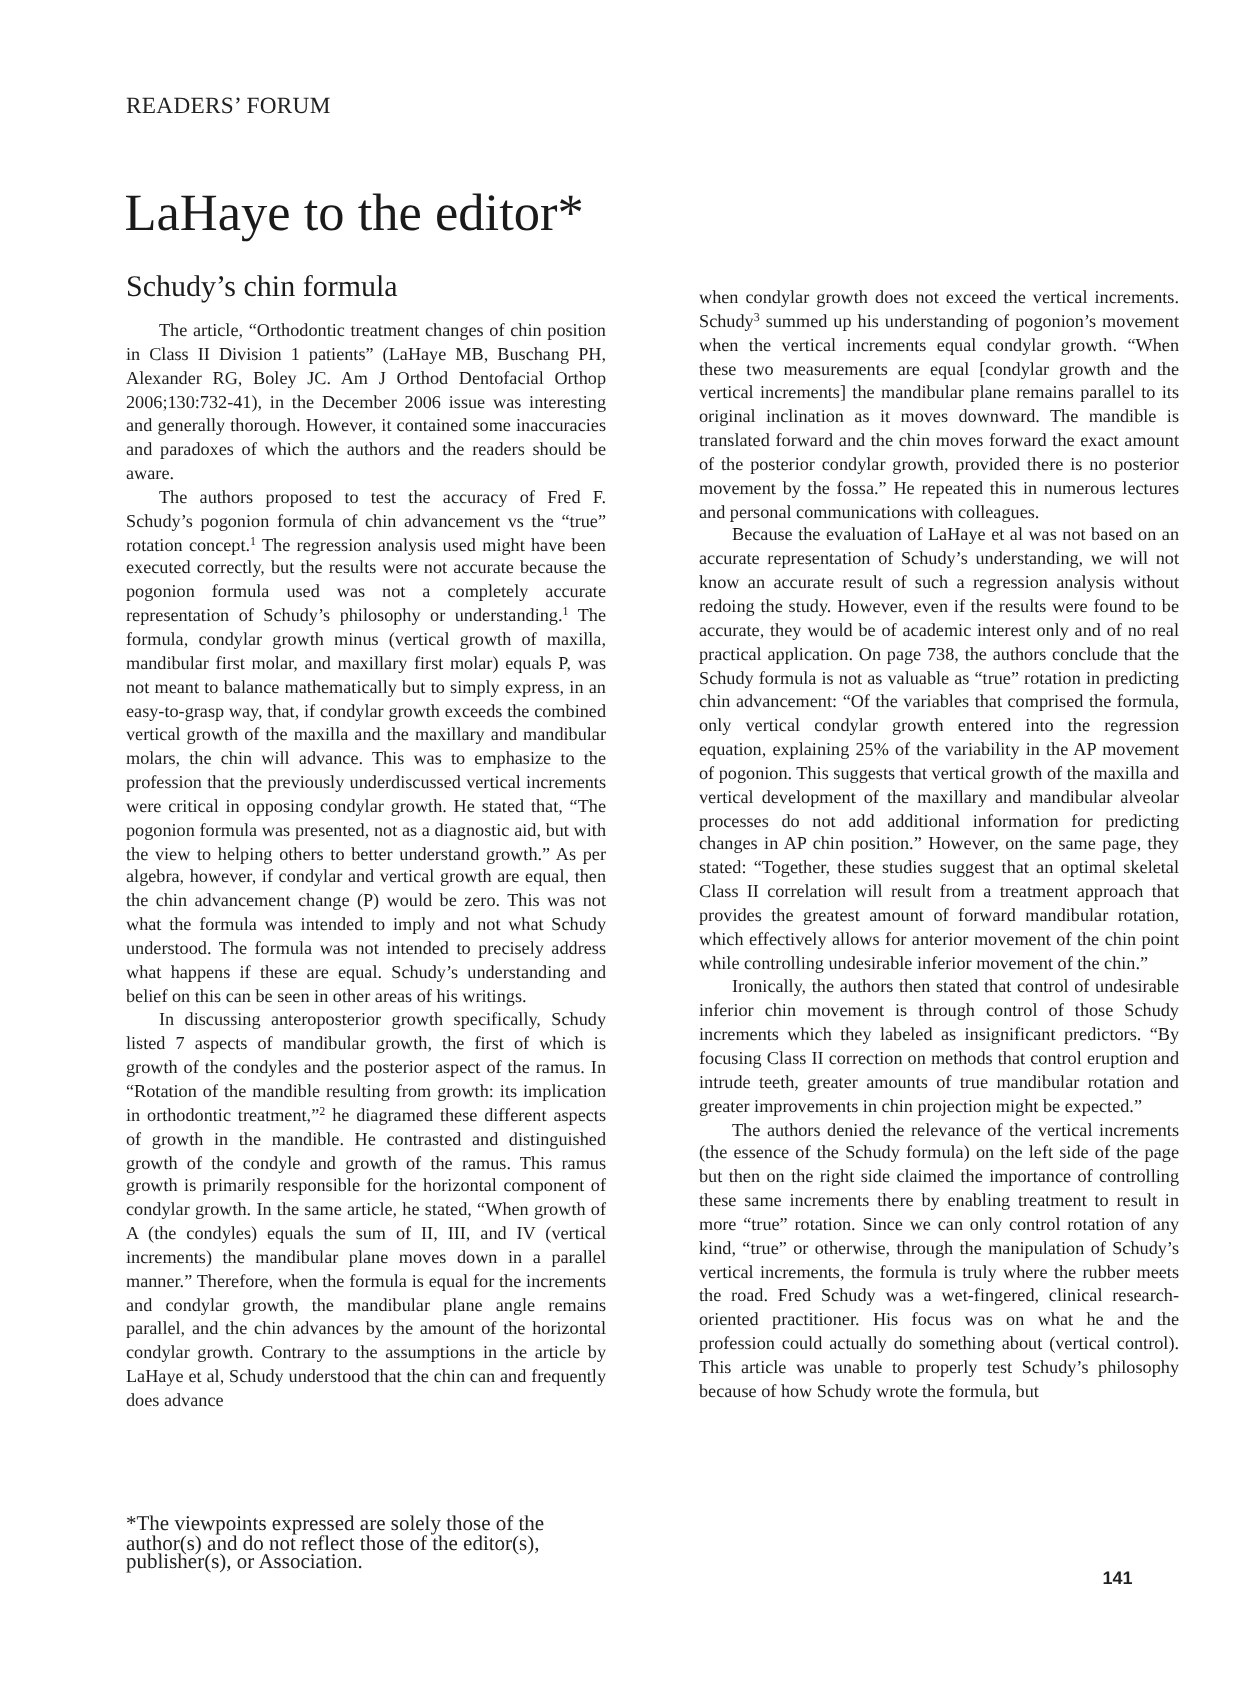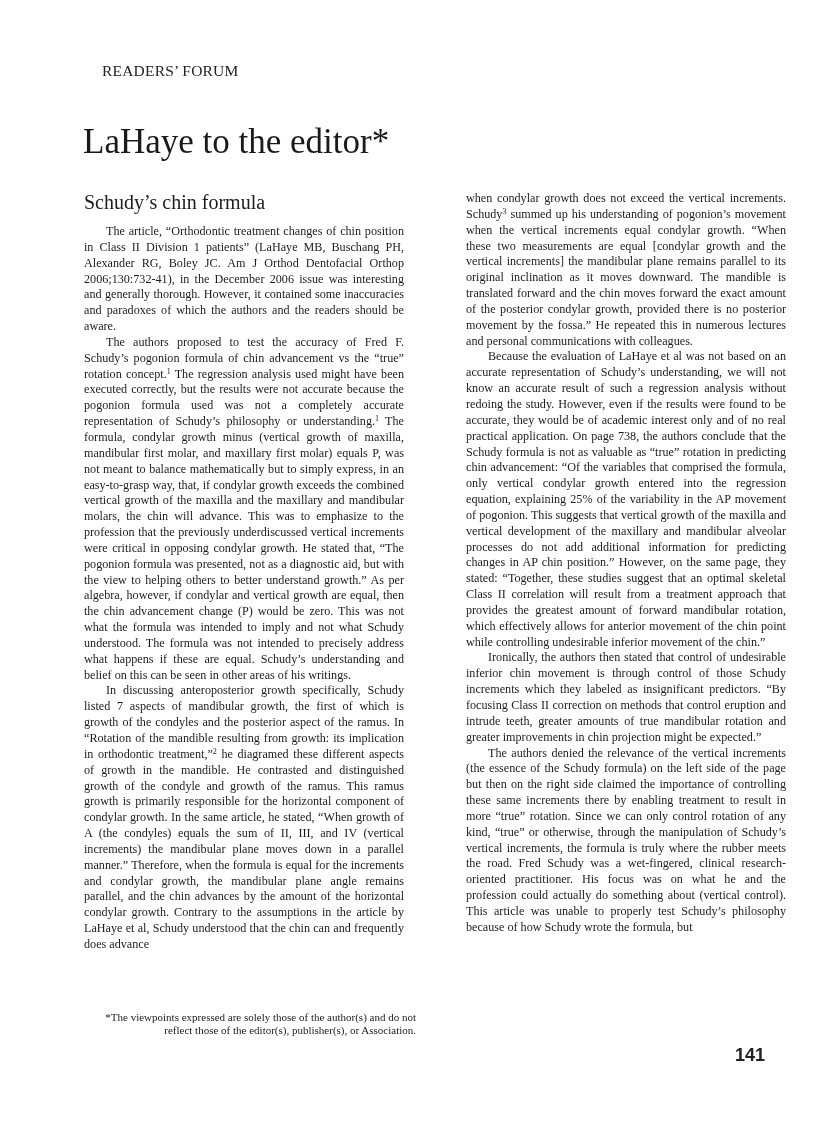--- a/index.html
+++ b/index.html
@@ -15,76 +15,74 @@
       color: #1a1a1a;
       font-family: "Liberation Serif", serif;
     }
     .section-label {
       position: absolute;
       left: 84px;
       top: 62px;
       font-size: 15.5px;
       letter-spacing: 0.2px;
       color: #222;
-      margin-left: 18px;
     }
     .page-title {
       position: absolute;
       left: 83px;
       top: 122px;
       font-size: 35px;
       font-weight: normal;
       margin: 0;
       color: #1a1a1a;
     }
     .col {
       position: absolute;
       width: 320px;
       font-size: 12.15px;
       line-height: 15.85px;
       text-align: justify;
       hyphens: auto;
       color: #1c1c1c;
     }
-    .col-left { left: 84px; top: 190px; }
+    .col-left { left: 84px; top: 179px; }
     .col-right { left: 438px; top: 191px; margin-left: 28px; }
     .subhead {
       font-size: 20px;
       font-weight: normal;
       margin: 0 0 10px 0;
       line-height: 24px;
       text-align: left;
     }
     .para {
       margin: 0;
       text-indent: 22px;
     }
     .para.noindent { text-indent: 0; }
     sup {
       font-size: 8px;
       line-height: 0;
       vertical-align: 4px;
     }
     .footnote {
       position: absolute;
-      left: 96px;
+      left: 84px;
       top: 1011px;
       width: 320px;
-      font-size: 11px;
+      font-size: 14px;
       line-height: 12.5px;
       color: #222;
-      text-align: right;
     }
     .page-number {
       position: absolute;
       left: 735px;
       top: 1045px;
       font-family: "Liberation Sans", sans-serif;
       font-weight: bold;
-      font-size: 18px;
+      font-size: 12px;
       color: #222;
     }
   </style>
 </head>
 <body>
 
 <div class="section-label">READERS’ FORUM</div>
 <h1 class="page-title">LaHaye to the editor*</h1>
 
 <div class="col col-left">

